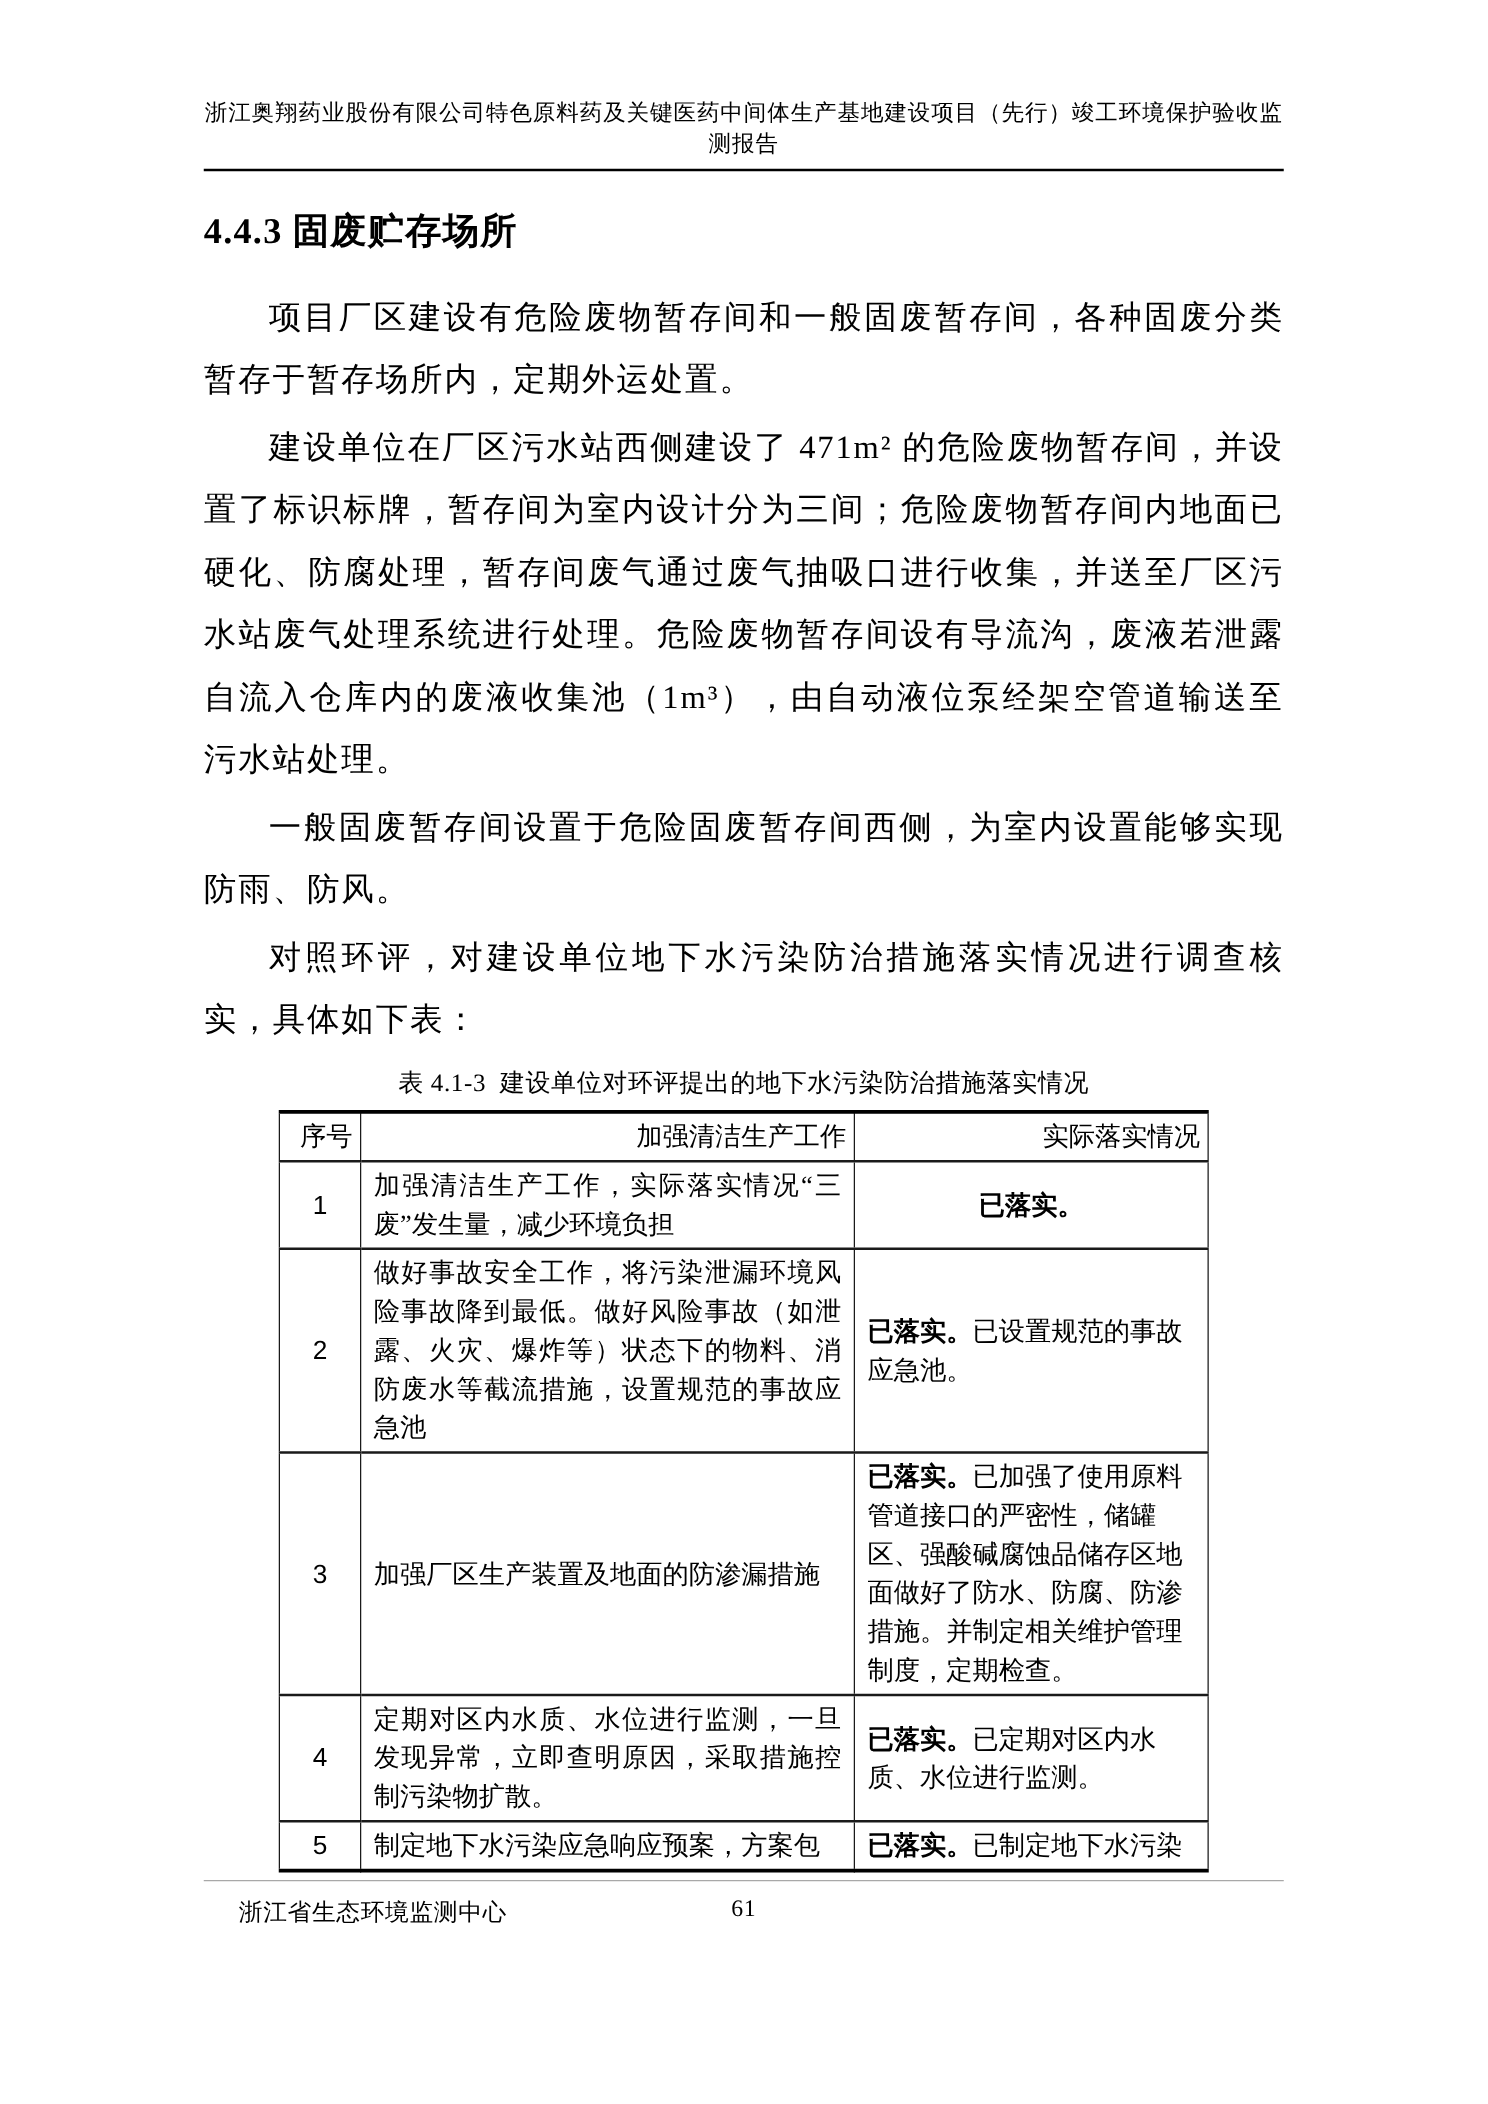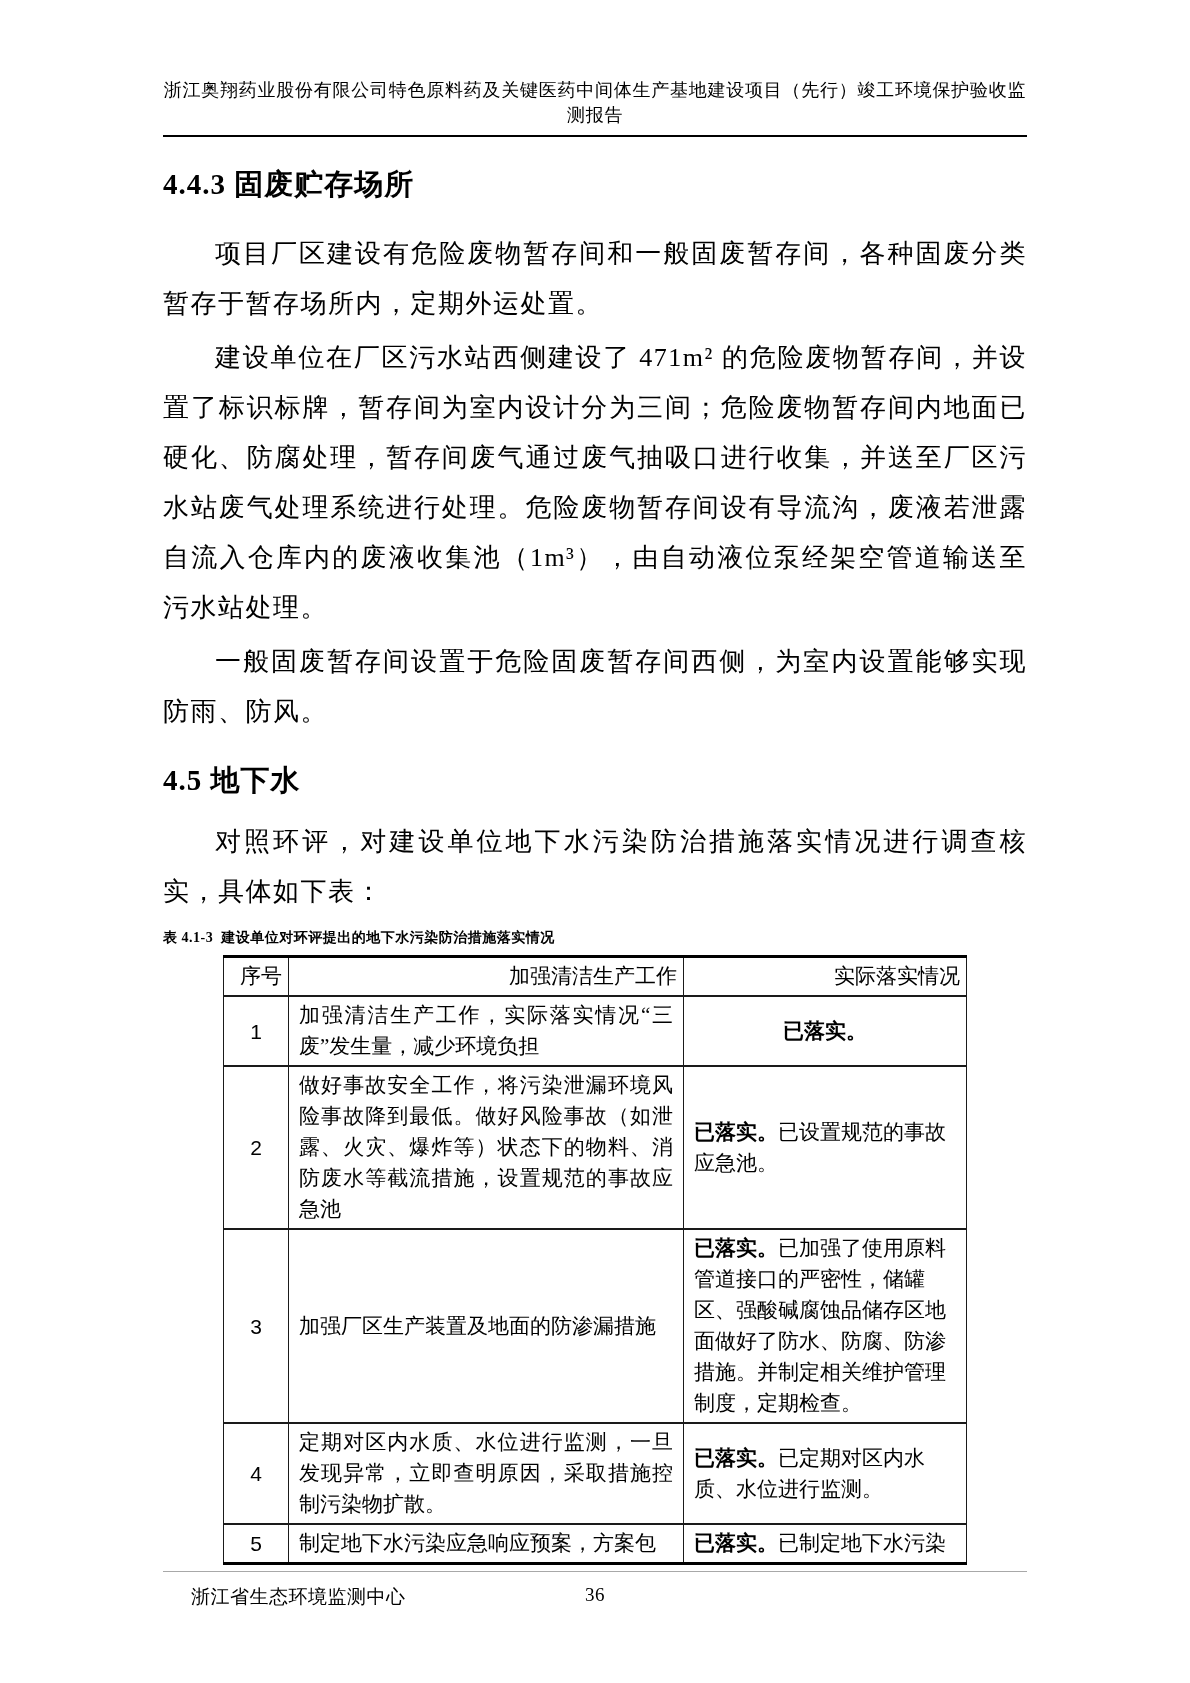--- a/index.html
+++ b/index.html
@@ -26,21 +26,21 @@
 
   
   .body-para{
     font-size:26px;line-height:50px;letter-spacing:1.5px;
     text-align:justify;text-justify:inter-character;
     text-indent:2em;margin:0 0 4px 0;font-family:Liberation Serif, serif;
   }
 
   
   .tbl-title{
-    font-size:14px;font-weight:bold;
+    font-size:20px;font-weight:normal;text-align:center;
     margin:12px 0 8px 0;white-space:pre-wrap;letter-spacing:0.5px;
   }
   table.impl{
     border-collapse:collapse;table-layout:fixed;
     width:743px;margin:0 auto;
     border-top:3px solid #000;border-bottom:3px solid #000;
   }
   table.impl th{
     font-weight:normal;font-size:21px;line-height:31px;
     padding:3px 6px;text-align:right;
@@ -79,21 +79,20 @@
 <div class="page">
 
   <div class="doc-header">浙江奥翔药业股份有限公司特色原料药及关键医药中间体生产基地建设项目（先行）竣工环境保护验收监测报告</div>
 
   <div class="sec-heading">4.4.3 固废贮存场所</div>
 
   <p class="body-para">项目厂区建设有危险废物暂存间和一般固废暂存间，各种固废分类暂存于暂存场所内，定期外运处置。</p>
   <p class="body-para">建设单位在厂区污水站西侧建设了 471m² 的危险废物暂存间，并设置了标识标牌，暂存间为室内设计分为三间；危险废物暂存间内地面已硬化、防腐处理，暂存间废气通过废气抽吸口进行收集，并送至厂区污水站废气处理系统进行处理。危险废物暂存间设有导流沟，废液若泄露自流入仓库内的废液收集池（1m³），由自动液位泵经架空管道输送至污水站处理。</p>
   <p class="body-para">一般固废暂存间设置于危险固废暂存间西侧，为室内设置能够实现防雨、防风。</p>
 
-  <div class="sec-heading h45">4.5 地下水</div>
 
   <p class="body-para">对照环评，对建设单位地下水污染防治措施落实情况进行调查核实，具体如下表：</p>
 
   <div class="tbl-title">表 4.1-3  建设单位对环评提出的地下水污染防治措施落实情况</div>
 
   <table class="impl">
     <colgroup>
       <col style="width:65px">
       <col style="width:395px">
       <col style="width:283px">
@@ -129,16 +128,16 @@
       <tr>
         <td class="no">5</td>
         <td class="measure">制定地下水污染应急响应预案，方案包</td>
         <td class="status"><b>已落实。</b><span>已制定地下水污染</span></td>
       </tr>
     </tbody>
   </table>
 
   <div class="doc-footer">
     <span class="org">浙江省生态环境监测中心</span>
-    <span class="pagenum">36</span>
+    <span class="pagenum">61</span>
   </div>
 
 </div>
 
 </body></html>

